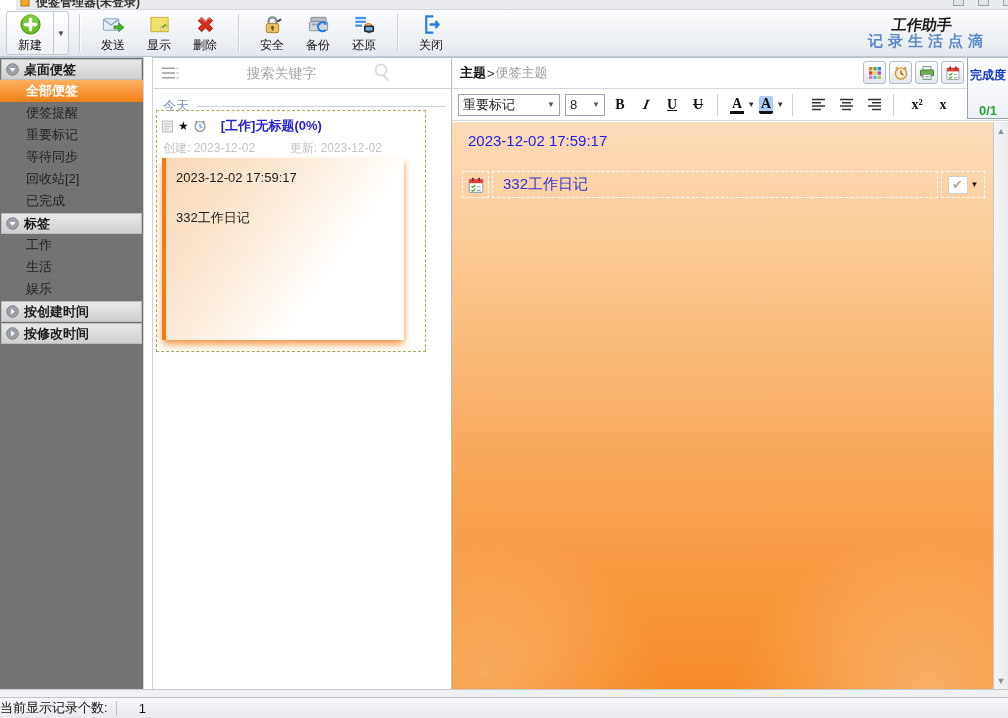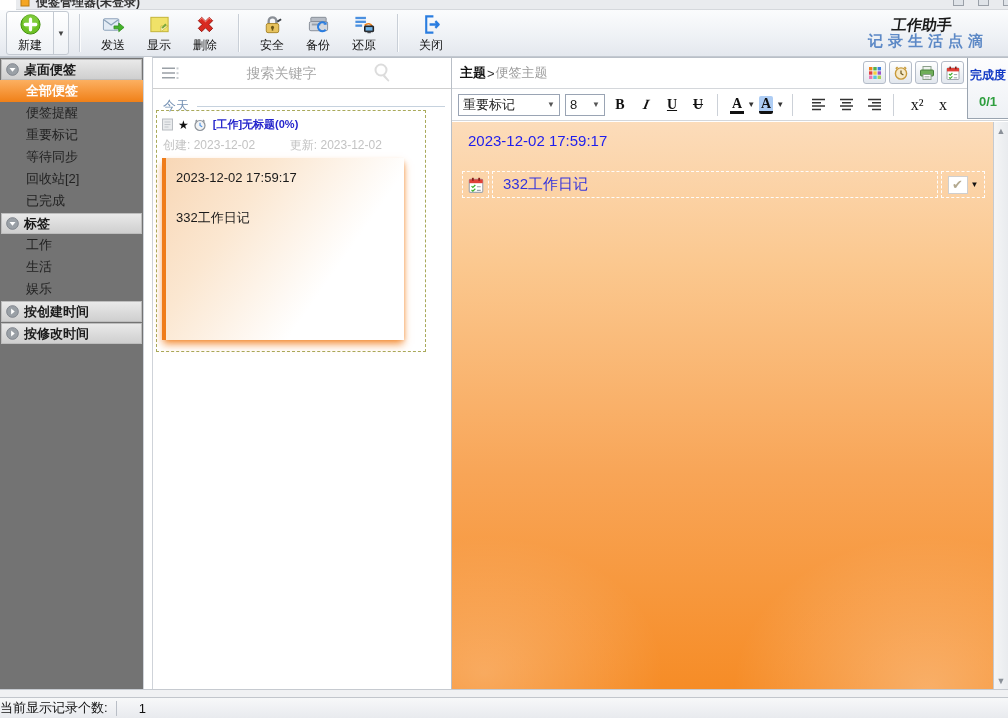--- a/index.html
+++ b/index.html
@@ -48,21 +48,21 @@
   #searchbar { height:31px; border-bottom:1px solid #cfcfcf; display:flex; align-items:center; padding:0 8px; }
   #searchbar input { border:none; outline:none; flex:0 0 130px; margin-left:12px; text-align:center;
     font-size:14px; color:#444; font-family:inherit; background:transparent; }
   #searchbar input::placeholder { color:#a8a8a8; }
   #grouprow { display:flex; align-items:center; margin:8px 6px 0 10px; gap:8px; }
   #grouprow .glabel { font-size:13px; color:#7793b5; }
   #grouprow .gline { flex:1; height:1px; background:#c6d2de; }
   #notecard { position:absolute; left:3px; top:52px; width:270px; height:242px;
     border:1px dashed #a9a95a; }
   #notecard .nhead { display:flex; align-items:center; gap:4px; margin:6px 0 0 4px; }
-  #notecard .ntitle { font-size:11px; font-weight:bold; color:#2525cc; margin-left:2px; }
+  #notecard .ntitle { font-size:13px; font-weight:bold; color:#2525cc; margin-left:10px; }
   #notecard .nmeta { margin:5px 0 0 6px; font-size:12px; color:#c3c3c3; }
   #notecard .nmeta .gap { display:inline-block; width:28px; }
   #preview { position:absolute; left:5px; top:47px; width:242px; height:182px;
     background:linear-gradient(125deg,#f8d7b6 0%,#fbe7d1 30%,#ffffff 68%);
     border-left:4px solid #ef7c1a;
     box-shadow:0 5px 8px -1px rgba(240,120,18,.8), 2px 2px 4px -2px rgba(240,120,18,.4);
     padding:12px 10px; font-size:13px; color:#1a1a1a; }
   #preview .pl2 { margin-top:24px; }
 
   
@@ -88,26 +88,26 @@
   .fsep { width:1px; height:22px; background:#ccd1d8; margin:0 8px; }
   .fB { font-weight:bold; font-family:"Liberation Serif",serif; }
   .fI { font-style:italic; font-weight:bold; font-family:"Liberation Serif",serif; transform:skewX(-12deg); }
   .fU { text-decoration:underline; font-weight:bold; font-family:"Liberation Serif",serif; }
   .fS { text-decoration:line-through; font-weight:bold; font-family:"Liberation Serif",serif; }
   .fA { font-weight:bold; font-family:"Liberation Serif",serif; border-bottom:3px solid #111;
     line-height:15px; padding:0 2px; }
   .fA.hl { background:#aecdf4; border-radius:2px; }
   .tinyarr { font-size:8px; color:#333; margin-left:3px; }
   .alico { margin-left:6px; }
-  .supsub { font-size:16px; font-weight:normal; font-family:"Liberation Serif",serif; }
+  .supsub { font-size:14px; font-weight:bold; font-family:"Liberation Serif",serif; }
   #completion { position:absolute; right:0; top:0; width:41px; height:61px;
     background:linear-gradient(#fdfdfe,#eef1f5); border-left:1px solid #9aa4b0; border-bottom:1px solid #9aa4b0;
     text-align:center; z-index:5; }
   #completion .cl { font-size:12px; font-weight:bold; color:#1239c4; margin-top:9px; white-space:nowrap; }
-  #completion .cv { font-size:13px; font-weight:bold; color:#2e9e3e; margin-top:10px; }
+  #completion .cv { font-size:13px; font-weight:bold; color:#2e9e3e; margin-top:19px; }
 
   #editcontent { position:absolute; left:0; top:64px; width:541px; height:568px;
     background:
       radial-gradient(60% 45% at 88% 100%, rgba(255,255,255,.30), rgba(255,255,255,0) 60%),
       radial-gradient(55% 40% at 6% 97%, rgba(255,255,255,.25), rgba(255,255,255,0) 60%),
       linear-gradient(180deg,#fcdcba 0%,#fbc88f 25%,#f8a557 62%,#f68c26 100%);
     overflow:hidden; }
   #edate { margin:10px 0 0 16px; font-size:15px; color:#1d1dee; }
   #todorow { display:flex; align-items:center; margin:22px 8px 0 10px; gap:3px; }
   .dashcell { border:1px dashed rgba(255,255,255,.95); display:flex; align-items:center; }

